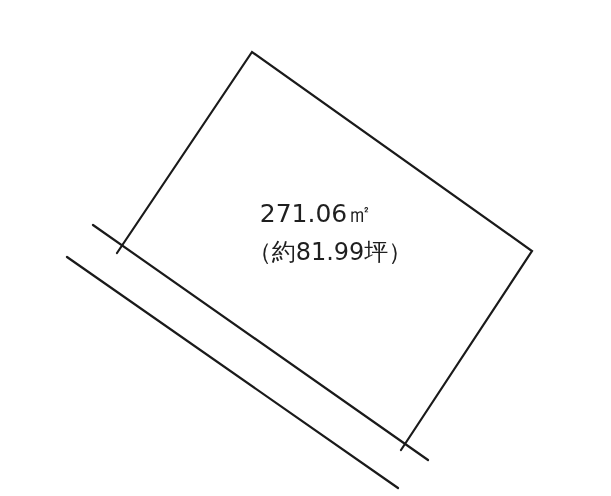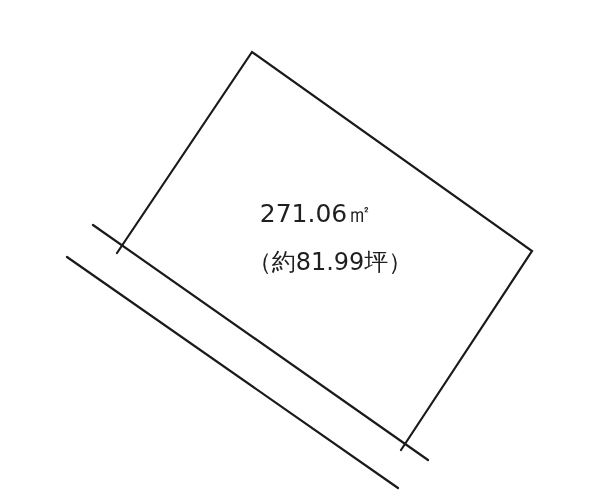--- a/index.html
+++ b/index.html
@@ -32,21 +32,21 @@
   }
   .area-label {
     left: 226px;
     top: 200px;
     width: 180px;
     font-size: 25px;
     line-height: 28px;
   }
   .tsubo-label {
     left: 226px;
-    top: 246px;
+    top: 236px;
     width: 208px;
     font-size: 24px;
     line-height: 32px;
   }
 </style>
 </head>
 <body>
 
 <div class="canvas">
 

